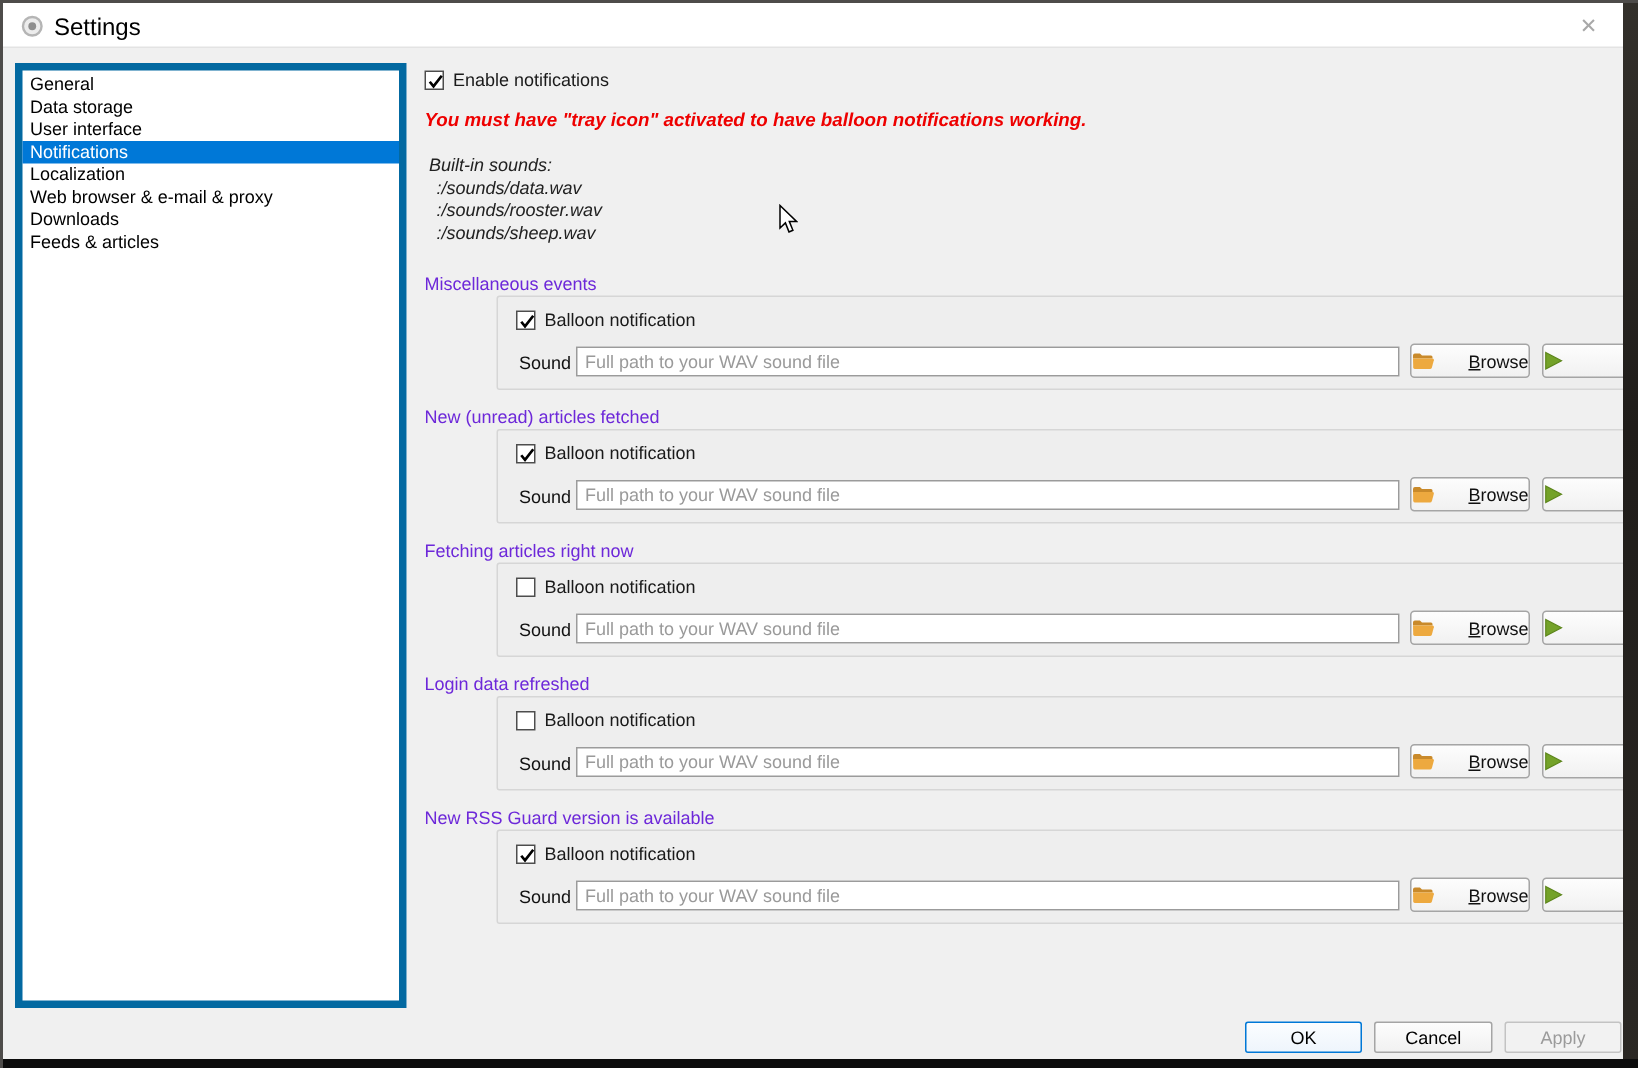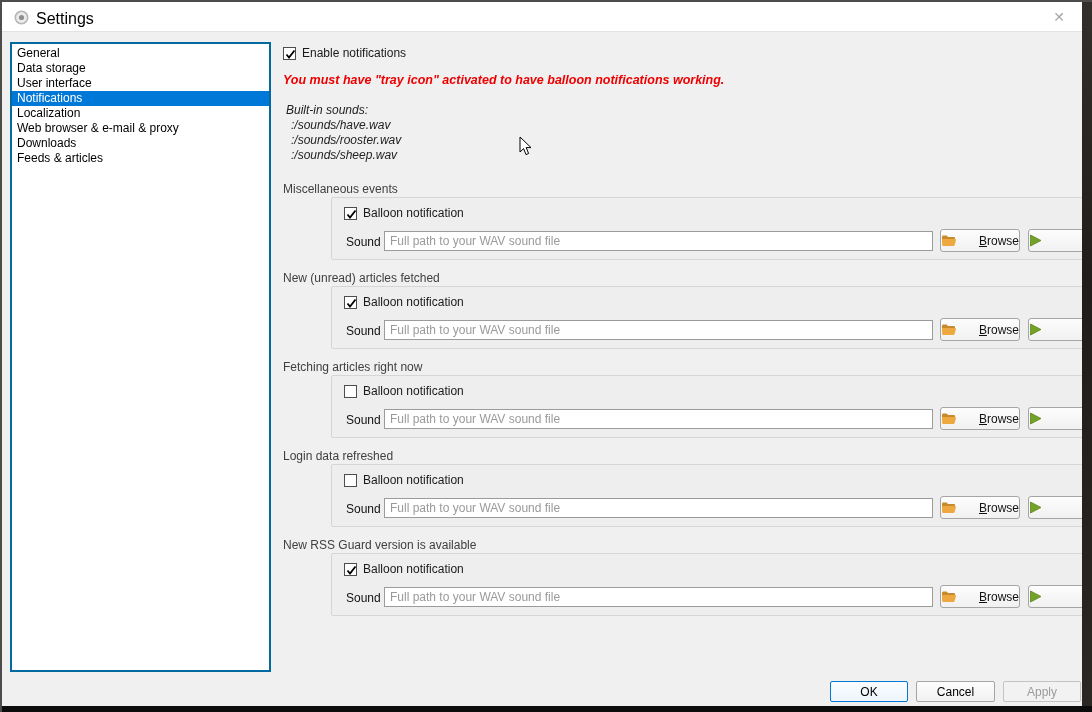--- a/index.html
+++ b/index.html
@@ -8,38 +8,38 @@
   #stage { position:relative; width:1092px; height:712px; background:#26231f; overflow:hidden; }
 
   
   .window { position:absolute; left:2px; top:2px; width:1080px; height:704px; background:#f0f0f0; }
   .titlebar { position:absolute; left:0; top:0; width:100%; height:30px; background:#ffffff; border-bottom:1px solid #e3e3e3; }
   .app-icon { position:absolute; left:12px; top:8px; width:15px; height:15px; }
   .title-text { position:absolute; left:34px; top:8px; font-size:16px; color:#000; }
   .close-btn { position:absolute; right:14px; top:6px; width:18px; height:18px; color:#a8a8a8; font-size:14px; text-align:center; line-height:18px; cursor:default; }
 
   
-  .sidebar { position:absolute; left:8px; top:40px; width:261px; height:630px; background:#ffffff; border:2px solid #0369a1; padding-top:2px; }
+  .sidebar { position:absolute; left:8px; top:40px; width:261px; height:630px; background:#ffffff; border:5px solid #0369a1; padding-top:2px; }
   .side-item { height:15px; line-height:15px; padding-left:5px; color:#000; white-space:nowrap; }
   .side-item.selected { background:#0078d7; color:#ffffff; }
 
   
   .content { position:absolute; left:0; top:0; width:100%; height:100%;border-radius:14px; }
   .checkbox { position:absolute; width:13px; height:13px; background:#fff; border:1px solid #4d4d4d; }
   .checkbox svg { position:absolute; left:0px; top:0px; display:none; }
   .checkbox.checked svg { display:block; }
   .cb-label { position:absolute; white-space:nowrap; }
 
   .warning { position:absolute; left:281px; top:71px; font-weight:bold; font-style:italic; color:#ee0000; font-size:12.5px; white-space:nowrap; }
 
   .sounds { position:absolute; left:284px; top:101px; font-style:italic; color:#222; }
   .sounds .line { height:15px; line-height:15px; white-space:nowrap; }
   .sounds .indent { padding-left:5px; }
 
-  .section-label { position:absolute; left:281px; white-space:nowrap; color:#404040; }
+  .section-label { position:absolute; left:281px; white-space:nowrap; color:#6d28d9; }
   .groupbox { position:absolute; left:281px; width:784px; height:63px; background:#eeeeee; border:1px solid #d6d6d6; border-radius:2px;margin-left:48px; }
   .sound-lab { position:absolute; left:14px; top:37px; color:#111; }
   .sound-input { position:absolute; left:52px; top:33px; width:549px; height:20px; border:1px solid #9b9b9b; background:#fff; font-family:"Liberation Sans",sans-serif; font-size:12px; padding:0 5px; color:#1a1a1a; }
   .sound-input::placeholder { color:#9a9a9a; opacity:1; }
 
   .btn { position:absolute; height:23px; background:linear-gradient(#fdfdfd,#f1f1f1); border:1px solid #a5a5a5; border-radius:3px; display:flex; align-items:center; justify-content:space-between; gap:5px; font-size:12px; color:#111; cursor:default; }
   .btn .mnemonic::first-letter { text-decoration:underline; }
   .browse-btn { left:608px; top:31px; width:80px; }
   .play-btn { left:696px; top:31px; width:79px; }
 
@@ -90,21 +90,21 @@
         <svg width="13" height="13" viewBox="0 0 13 13">
             <path d="M2.5 6.5 L5 9.5 L10.5 2.5" stroke="#000" stroke-width="1.8" fill="none"></path>
           </svg>
       </div>
       <span class="cb-label" style="left:300px; top:44px;">Enable notifications</span>
 
       <div class="warning">You must have "tray icon" activated to have balloon notifications working.</div>
 
       <div class="sounds">
         <div class="line">Built-in sounds:</div>
-        <div class="line indent">:/sounds/have.wav</div>
+        <div class="line indent">:/sounds/data.wav</div>
         <div class="line indent">:/sounds/rooster.wav</div>
         <div class="line indent">:/sounds/sheep.wav</div>
       </div>
 
       <div id="sections-host">
           <div class="section-label" style="top: 180px;">Miscellaneous events</div>
           <div class="groupbox" style="top: 195px;">
             <div class="checkbox checked" style="left:12px; top:9px;">
               <svg width="13" height="13" viewBox="0 0 13 13">
                 <path d="M2.5 6.5 L5 9.5 L10.5 2.5" stroke="#000" stroke-width="1.8" fill="none"></path>

